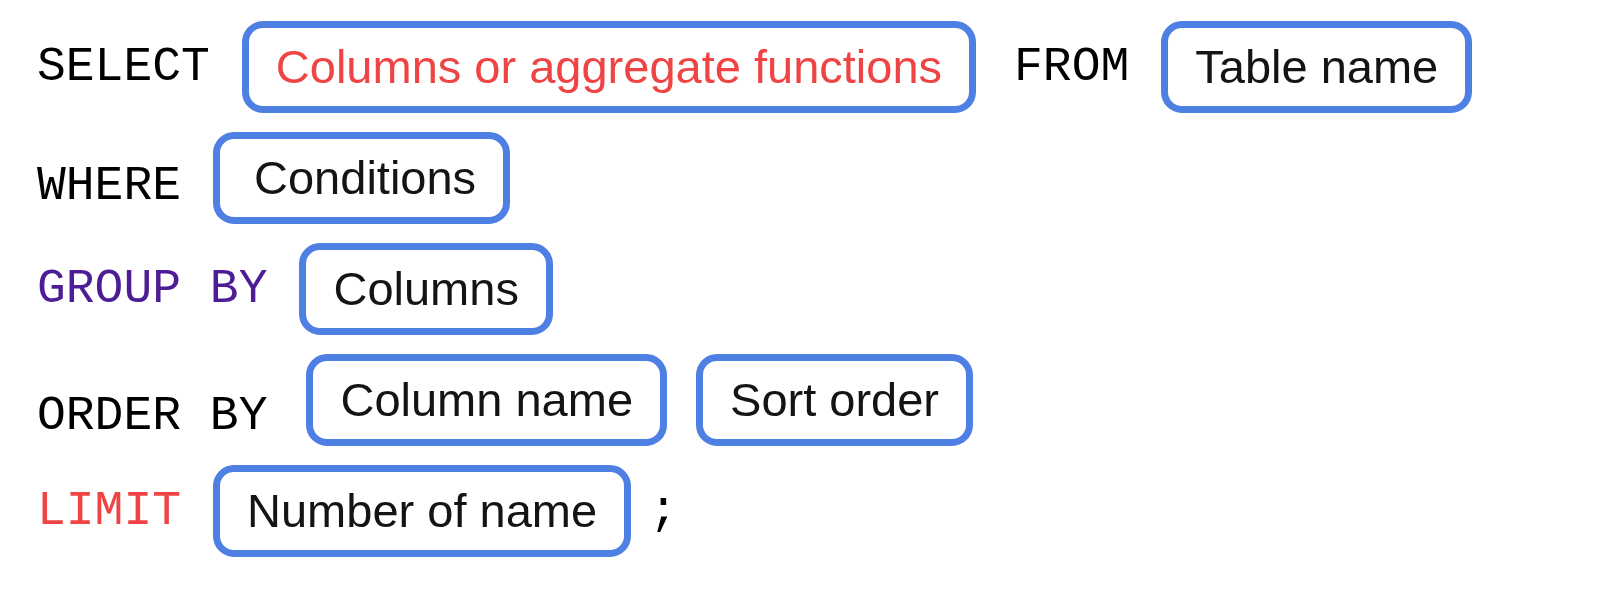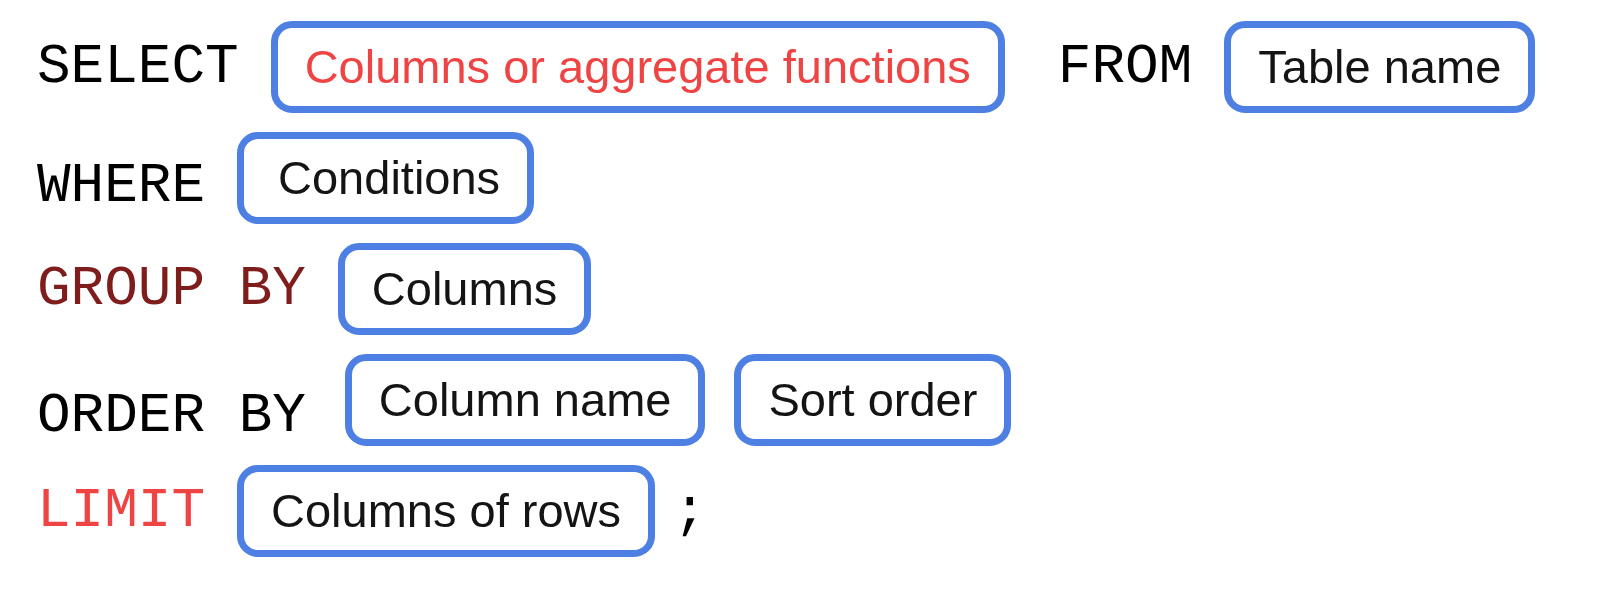--- a/index.html
+++ b/index.html
@@ -18,28 +18,28 @@
   #diagram {
     padding: 11px 0 0 37px;
   }
   .row {
     height: 111px;
     display: flex;
     align-items: center;
   }
   .keyword {
     font-family: "Liberation Mono", "DejaVu Sans Mono", monospace;
-    font-size: 56px;
+    font-size: 48px;
     line-height: 1;
     color: #000000;
     white-space: pre;
     flex: 0 0 auto;
   }
   .keyword + .placeholder { margin-left: 32px; }
-  .placeholder + .keyword { margin-left: 53px; }
+  .placeholder + .keyword { margin-left: 38px; }
   .keyword.terminator    { margin-left: 18px; }
   .placeholder + .placeholder { margin-left: 29px; }
   .placeholder {
     box-sizing: border-box;
     height: 92px;
     display: flex;
     align-items: center;
     padding: 0 27px;
     background: #ffffff;
     border: 7px solid var(--accent, #4e7fe3);
@@ -62,27 +62,27 @@
         <span class="keyword" style="color: rgb(0, 0, 0);">SELECT</span>
         <span class="placeholder" style="color: #ef4444;">Columns or aggregate functions</span>
         <span class="keyword" style="color: rgb(0, 0, 0);">FROM</span>
         <span class="placeholder" style="color: rgb(20, 20, 20);">Table name</span>
       </div>
       <div class="row">
         <span class="keyword" style="color: rgb(0, 0, 0); margin-top: 16px;">WHERE</span>
         <span class="placeholder" style="color: rgb(20, 20, 20); padding-left: 34px;">Conditions</span>
       </div>
       <div class="row">
-        <span class="keyword" style="color: #7f1d1d;">GROUP BY</span>
+        <span class="keyword" style="color: #4c1d95;">GROUP BY</span>
         <span class="placeholder" style="color: rgb(20, 20, 20);">Columns</span>
       </div>
       <div class="row">
         <span class="keyword" style="color: rgb(0, 0, 0); margin-top: 32px;">ORDER BY</span>
         <span class="placeholder" style="color: rgb(20, 20, 20); margin-left: 39px;">Column name</span>
         <span class="placeholder" style="color: rgb(20, 20, 20);">Sort order</span>
       </div>
       <div class="row">
         <span class="keyword" style="color: #ef4444;">LIMIT</span>
-        <span class="placeholder" style="color: rgb(20, 20, 20);">Columns of rows</span>
+        <span class="placeholder" style="color: rgb(20, 20, 20);">Number of name</span>
         <span class="keyword terminator" style="color: rgb(0, 0, 0);">;</span>
       </div>
     </div>
 </div>
 
 </body></html>

